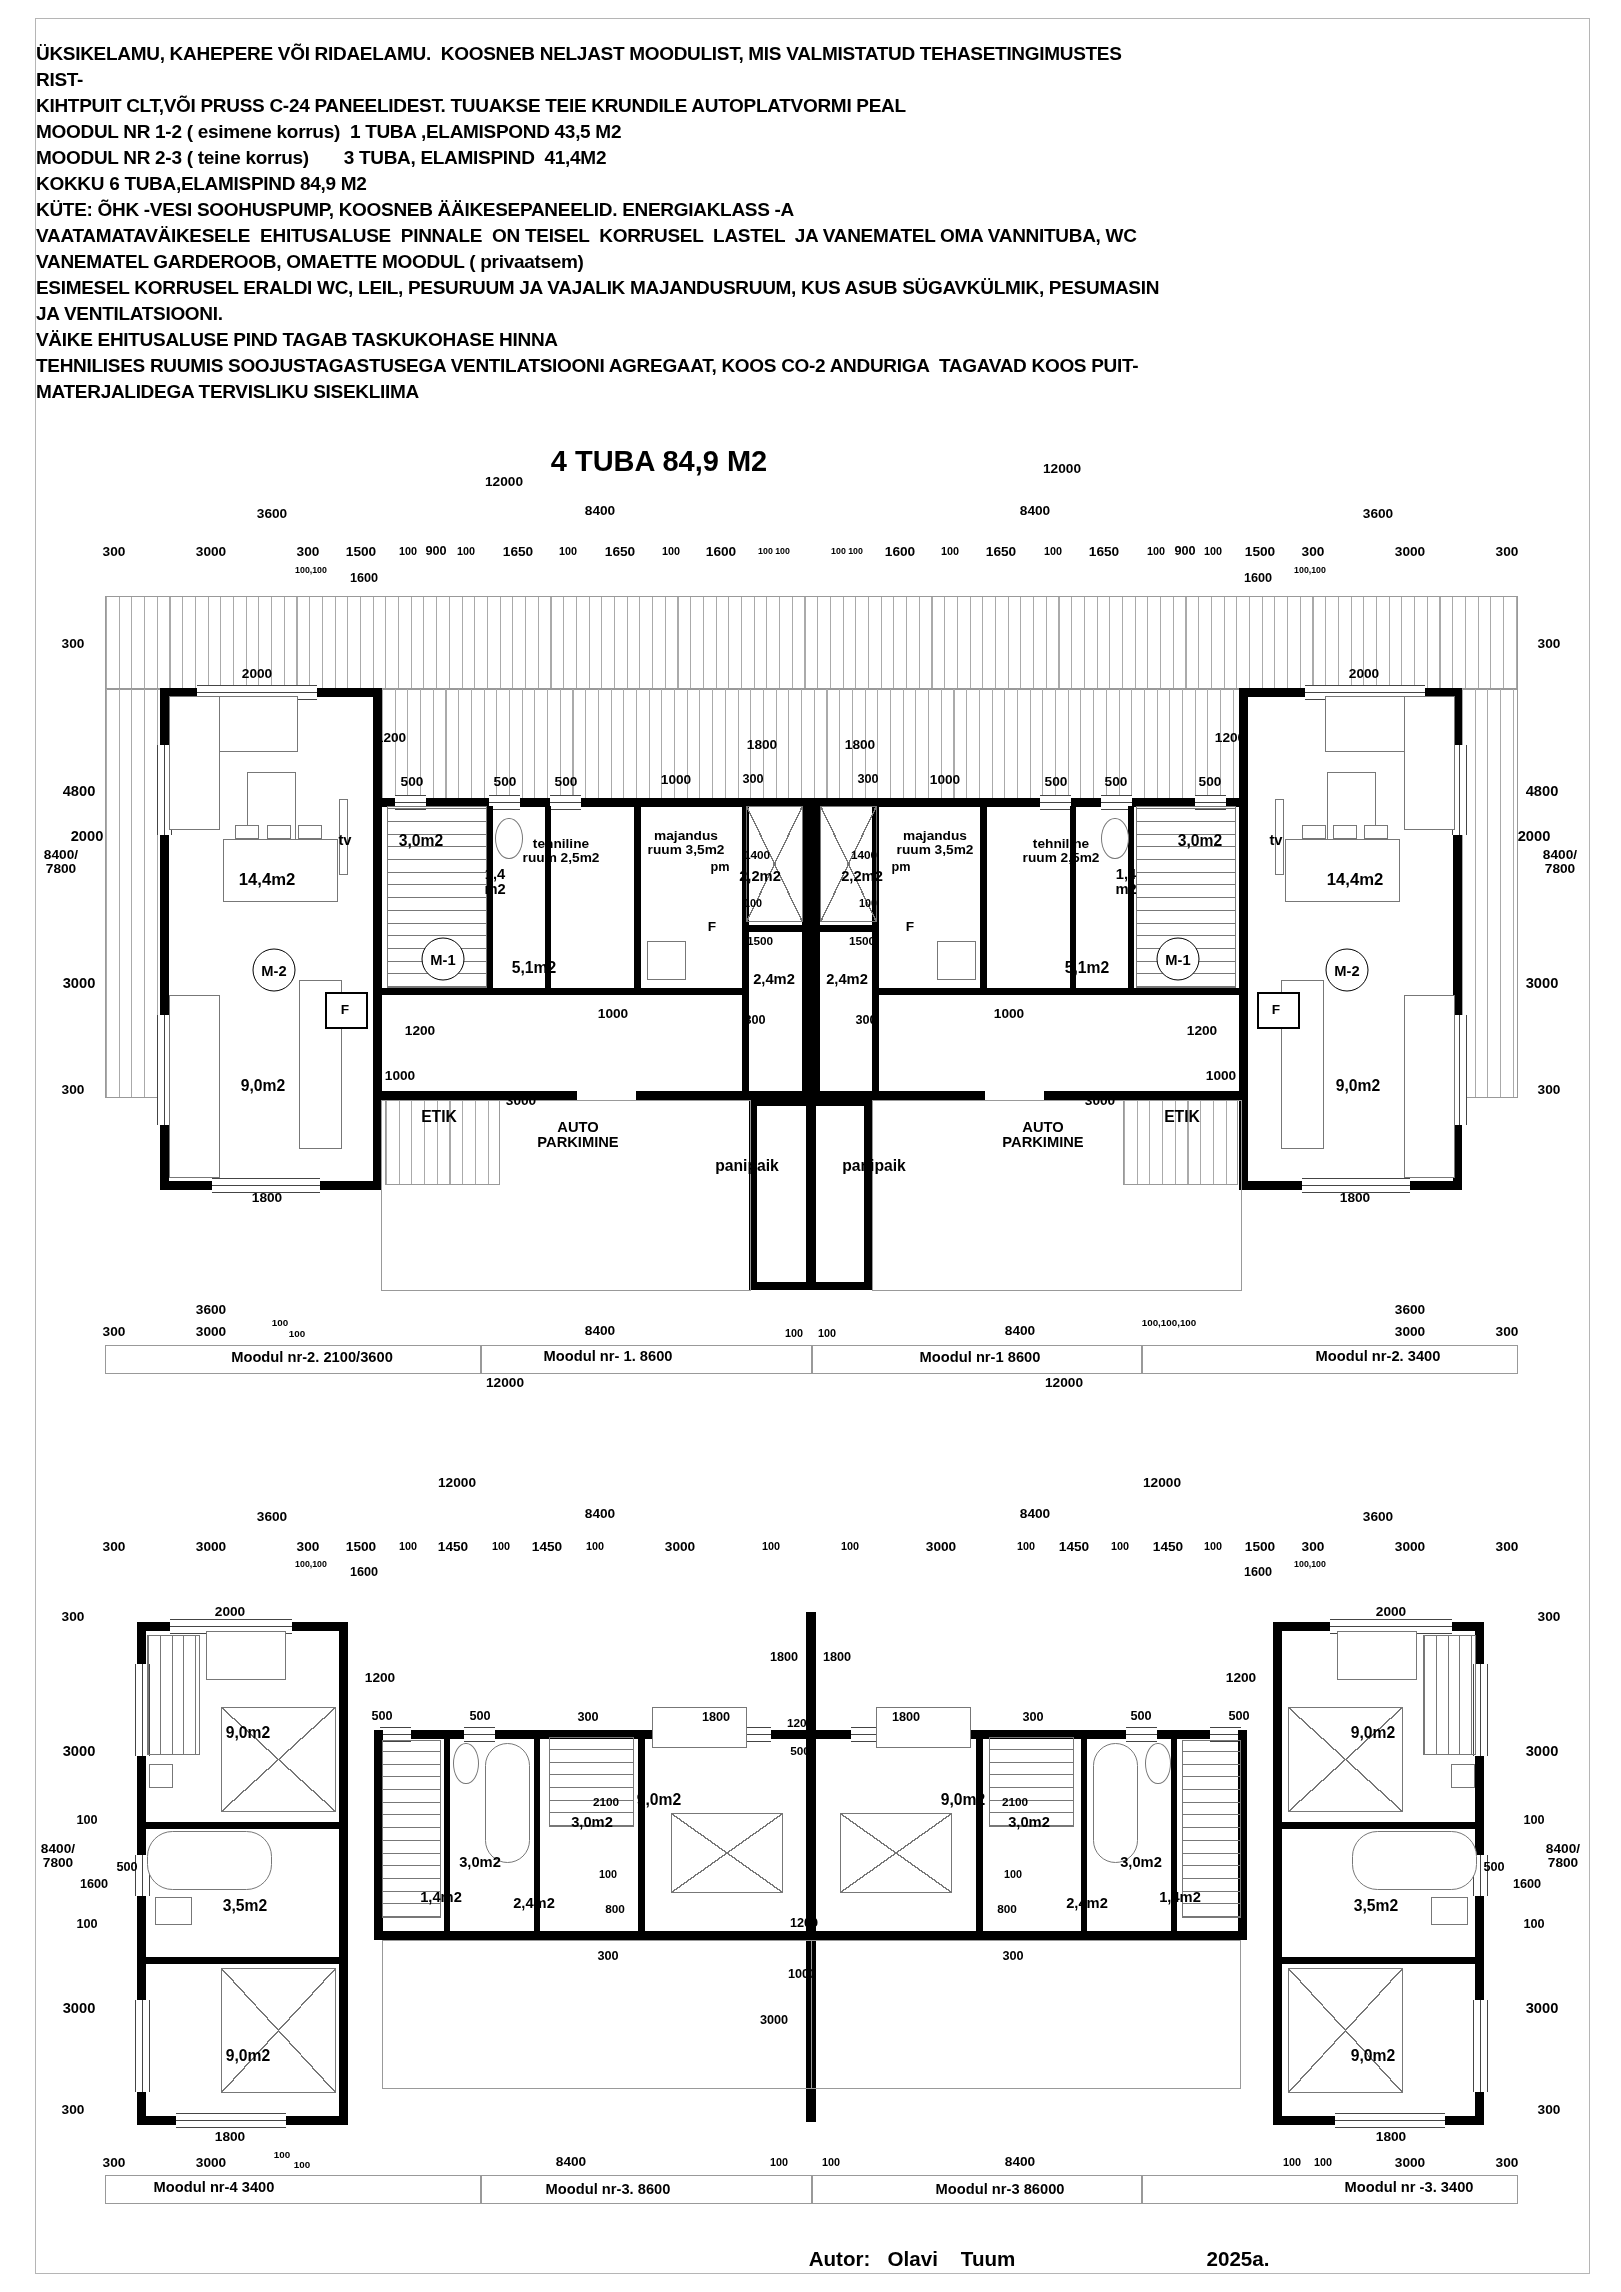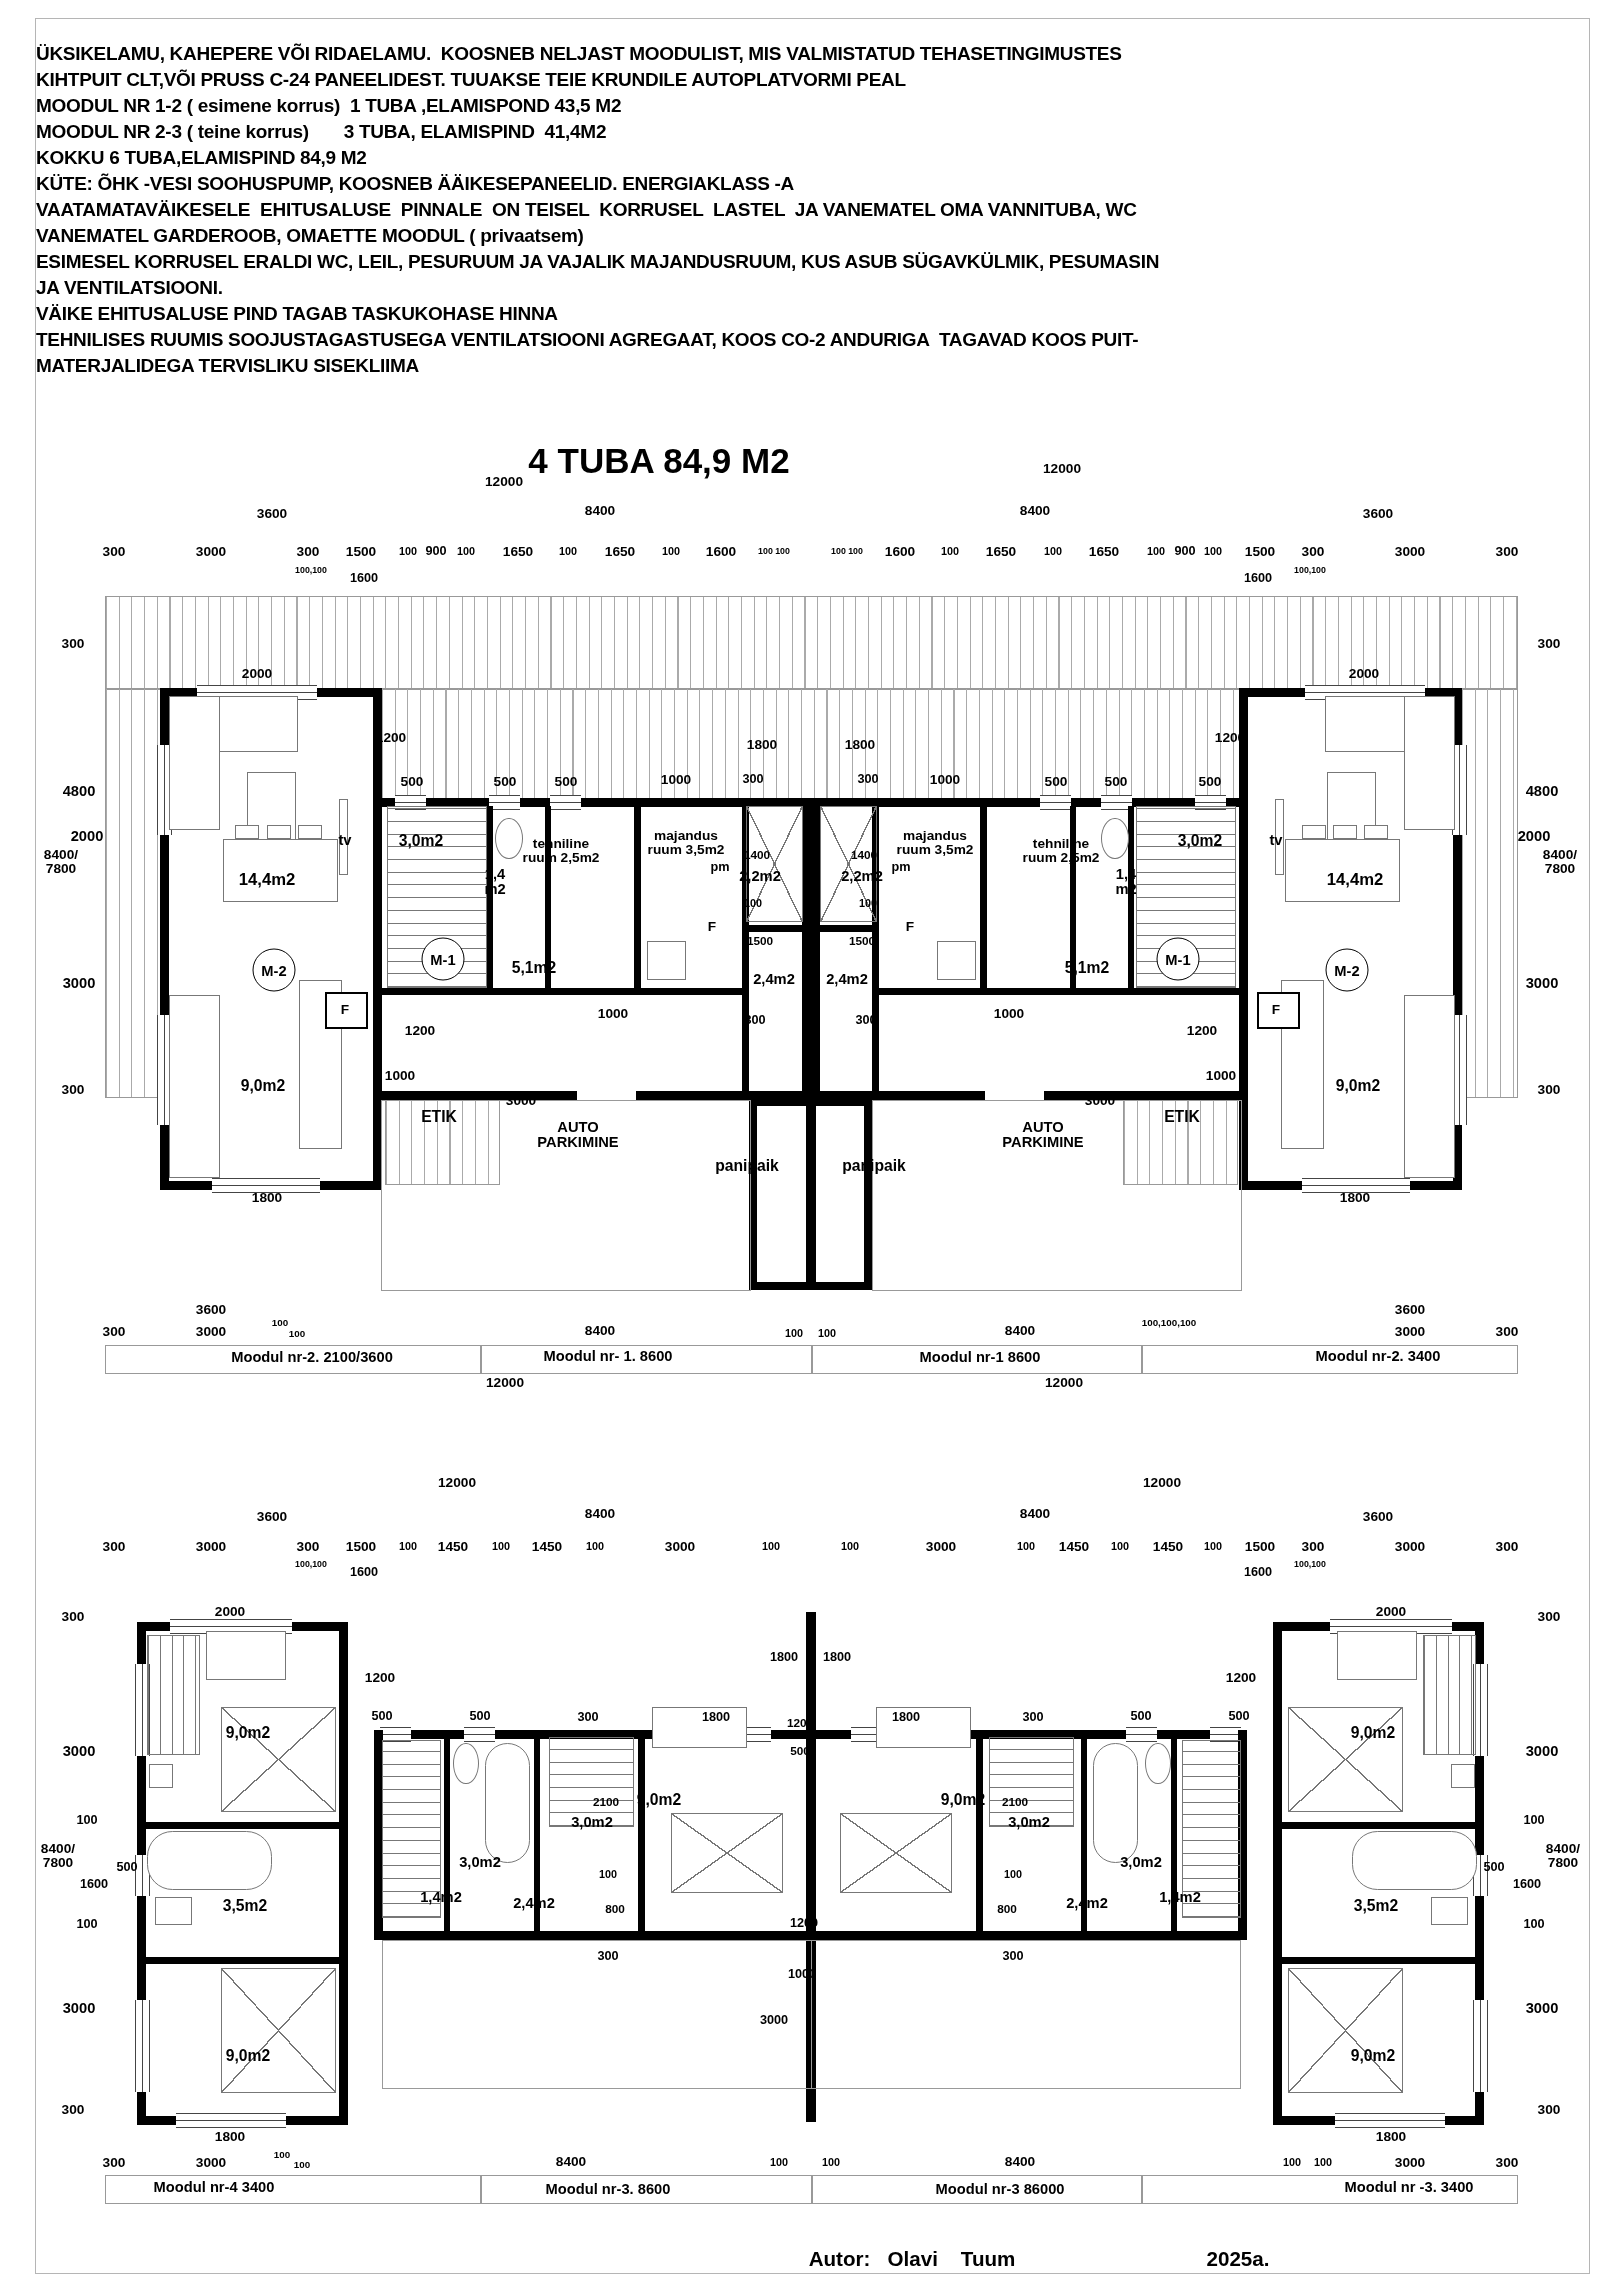--- a/index.html
+++ b/index.html
@@ -1,21 +1,21 @@
 <!DOCTYPE html>
 <html><head>
 <meta charset="utf-8">
 <style>
   html,body{margin:0;padding:0;background:#fff;}
   .page{position:relative;width:1621px;height:2293px;background:#fff;overflow:hidden;
         font-family:"Liberation Sans",sans-serif;color:#000;}
   .pframe{position:absolute;left:35px;top:17.6px;width:1553px;height:2254px;border:1px solid #b5b5b5;}
   .hdr{position:absolute;left:36px;top:41px;width:1539px;}
   .hline{font-weight:bold;font-size:19px;line-height:26px;letter-spacing:-0.3px;white-space:pre;}
-  .title{position:absolute;transform:translate(-50%,-50%);font-weight:bold;font-size:35px;white-space:pre;}
+  .title{position:absolute;transform:translate(-50%,-50%);font-weight:bold;font-size:29px;white-space:pre;}
   .dim{position:absolute;transform:translate(-50%,-50%);font-weight:bold;white-space:pre-line;
        text-align:center;line-height:1.05;}
   .w{position:absolute;background:#000;}
   .win{position:absolute;background:#fff;border-top:1.5px solid #444;border-bottom:1.5px solid #444;
        background-image:linear-gradient(#444,#444);background-size:100% 1px;background-position:center;background-repeat:no-repeat;}
   .winv{position:absolute;background:#fff;border-left:1.5px solid #444;border-right:1.5px solid #444;
        background-image:linear-gradient(#444,#444);background-size:1px 100%;background-position:center;background-repeat:no-repeat;}
   .hatch{position:absolute;background:repeating-linear-gradient(90deg,#aaa 0 1px,transparent 1px 12.7px);border:1px solid #999;}
   .thin{position:absolute;border:1px solid #999;}
   .stair{position:absolute;background:repeating-linear-gradient(0deg,#777 0 1px,transparent 1px 12.7px);border:1px solid #777;}
@@ -33,20 +33,21 @@
   .ftr{position:absolute;transform:translate(-50%,-50%);font-weight:bold;white-space:pre;}
 </style>
 </head>
 <body>
 
 <div class="page">
   <div class="pframe"></div>
 
   <div class="hdr">
     <div class="hline">ÜKSIKELAMU, KAHEPERE VÕI RIDAELAMU.  KOOSNEB NELJAST MOODULIST, MIS VALMISTATUD TEHASETINGIMUSTES</div>
+    <div class="hline">RIST-</div>
     <div class="hline">KIHTPUIT CLT,VÕI PRUSS C-24 PANEELIDEST. TUUAKSE TEIE KRUNDILE AUTOPLATVORMI PEAL</div>
     <div class="hline">MOODUL NR 1-2 ( esimene korrus)  1 TUBA ,ELAMISPOND 43,5 M2</div>
     <div class="hline">MOODUL NR 2-3 ( teine korrus)       3 TUBA, ELAMISPIND  41,4M2</div>
     <div class="hline">KOKKU 6 TUBA,ELAMISPIND 84,9 M2</div>
     <div class="hline">KÜTE: ÕHK -VESI SOOHUSPUMP, KOOSNEB ÄÄIKESEPANEELID. ENERGIAKLASS -A</div>
     <div class="hline">VAATAMATAVÄIKESELE  EHITUSALUSE  PINNALE  ON TEISEL  KORRUSEL  LASTEL  JA VANEMATEL OMA VANNITUBA, WC</div>
     <div class="hline">VANEMATEL GARDEROOB, OMAETTE MOODUL ( privaatsem)</div>
     <div class="hline">ESIMESEL KORRUSEL ERALDI WC, LEIL, PESURUUM JA VAJALIK MAJANDUSRUUM, KUS ASUB SÜGAVKÜLMIK, PESUMASIN</div>
     <div class="hline">JA VENTILATSIOONI.</div>
     <div class="hline">VÄIKE EHITUSALUSE PIND TAGAB TASKUKOHASE HINNA</div>

